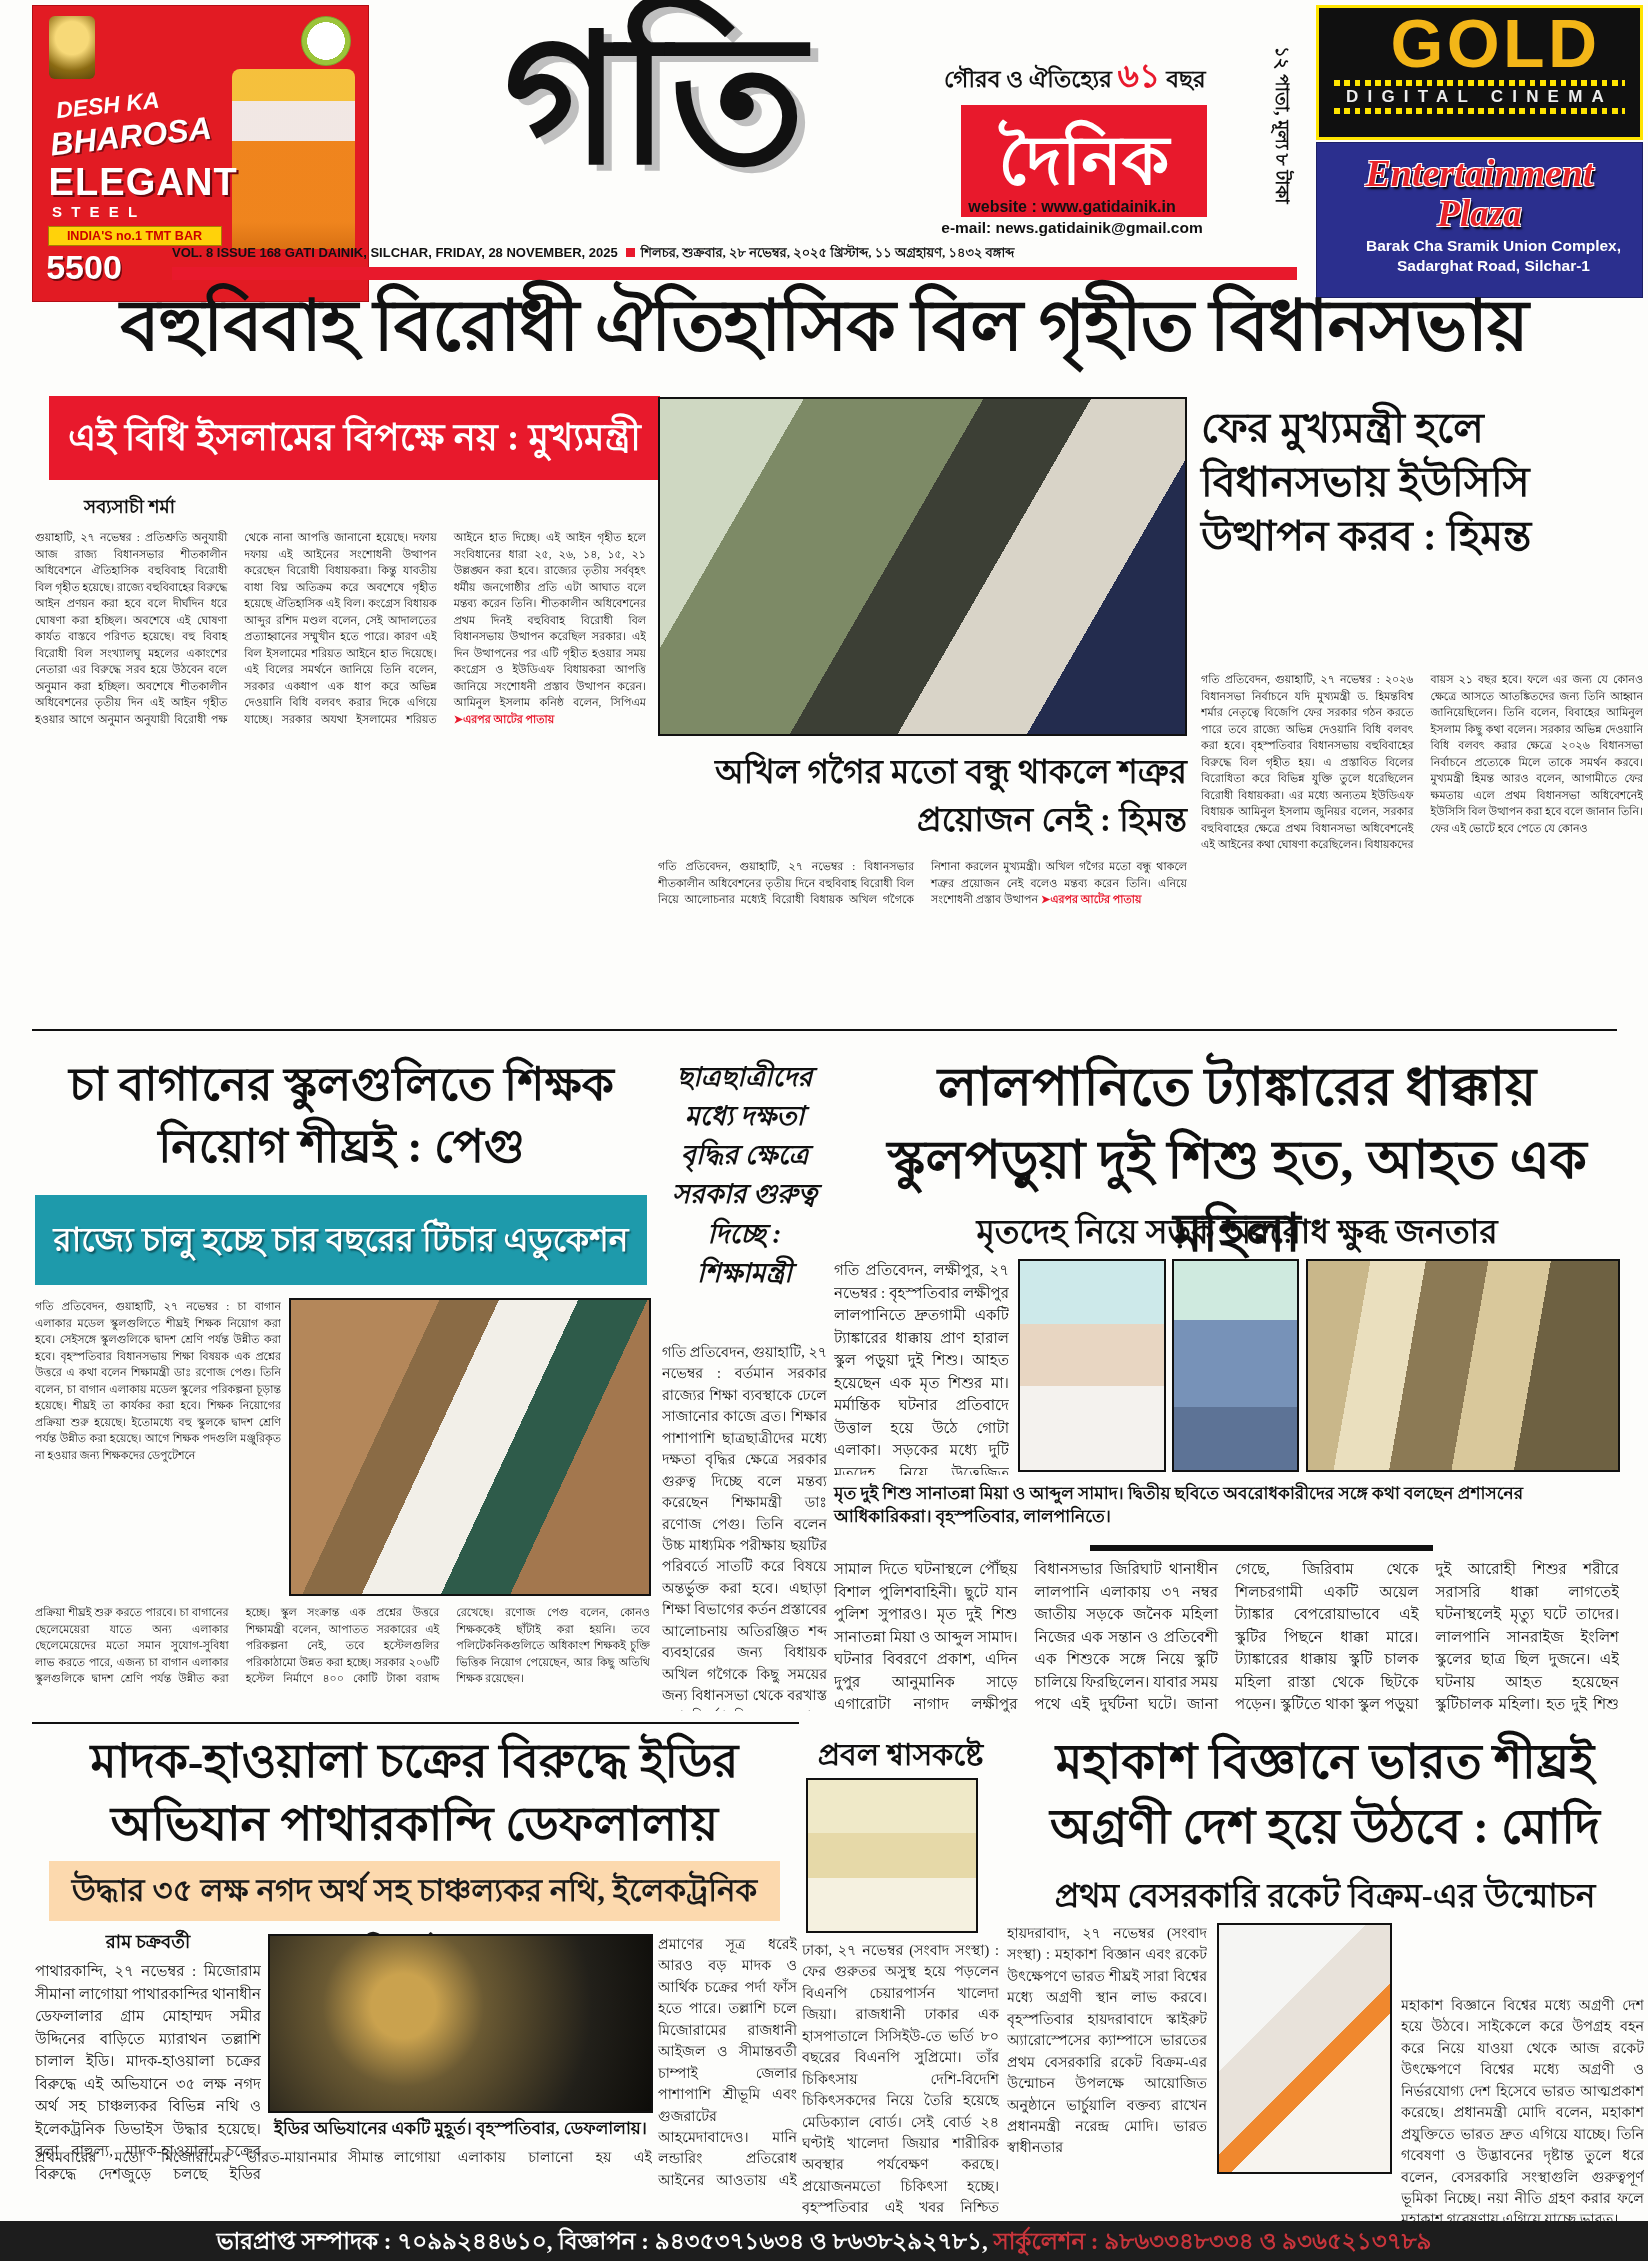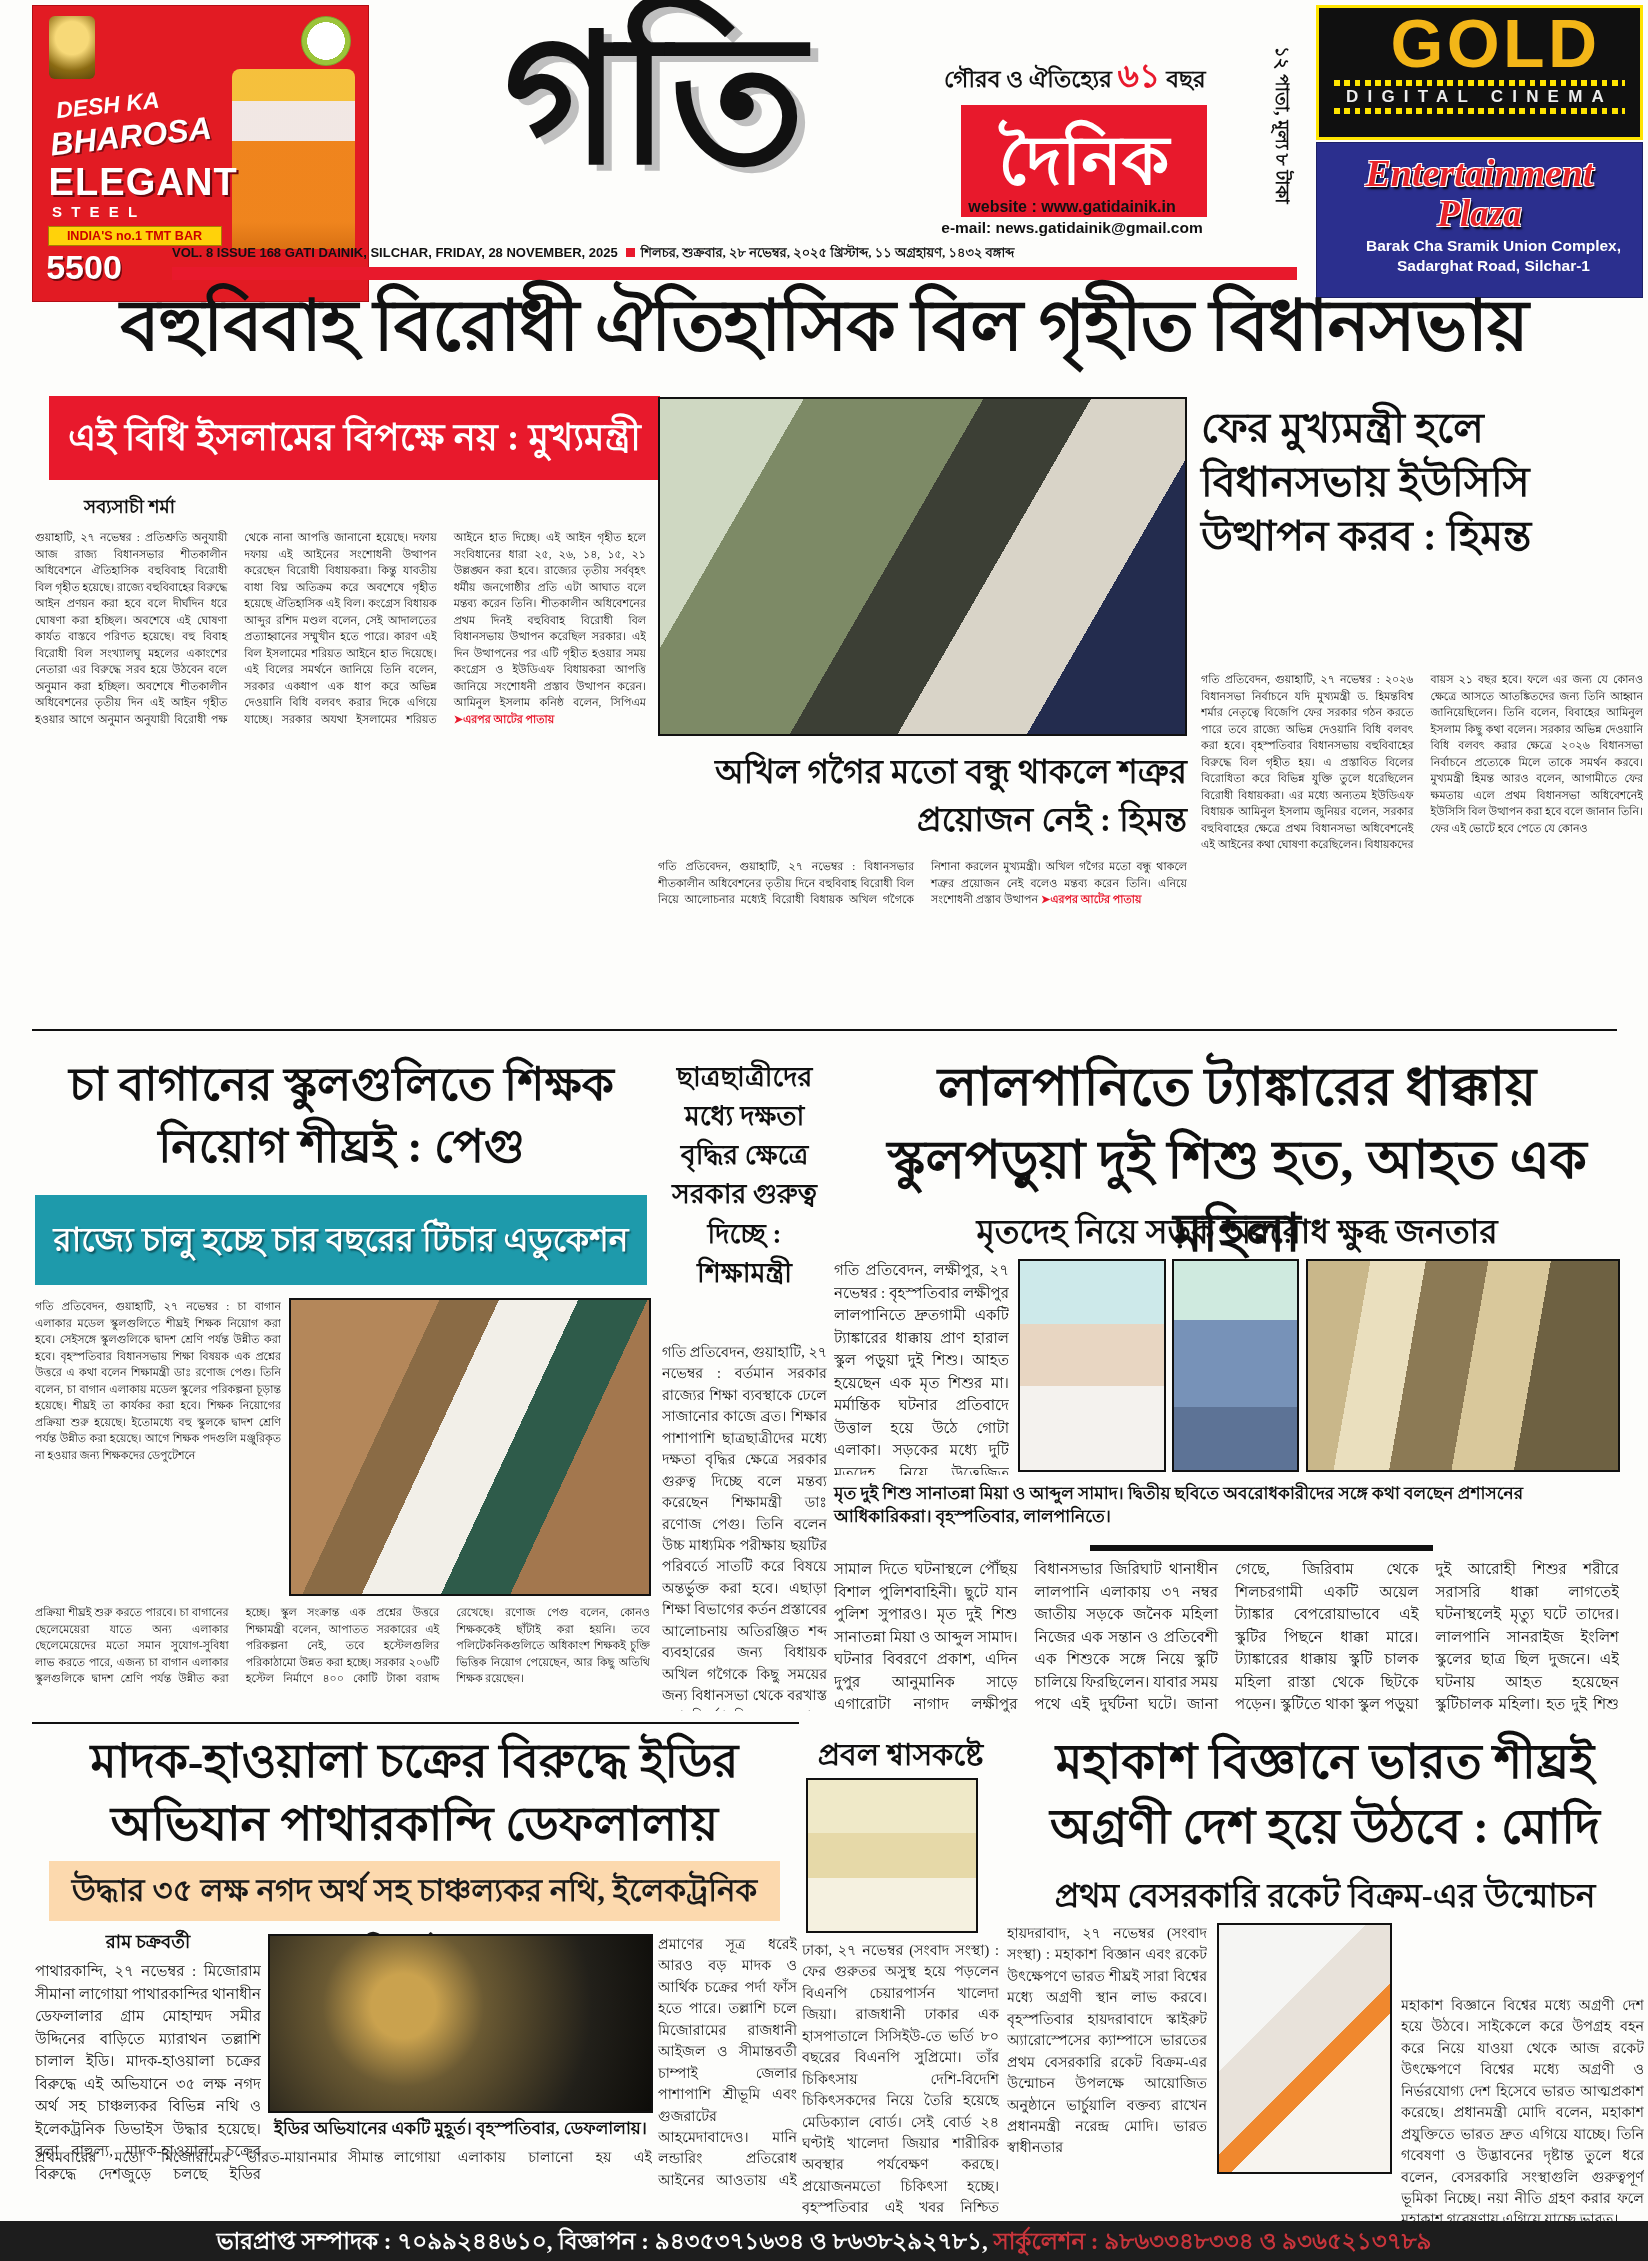--- a/index.html
+++ b/index.html
@@ -85,21 +85,21 @@
 
   
   .d-h{left:34px;top:1054px;width:615px;font-size:46px;text-align:center;line-height:1.35;}
   .d-teal{left:35px;top:1195px;width:612px;height:90px;background:#1e9aab;color:#fff;font-size:33px;font-weight:900;text-align:center;line-height:90px;text-shadow:1.7px 1.7px 1.7px #0e5560;}
   .d-colL{left:35px;top:1298px;width:246px;height:298px;}
   .d-photo{left:289px;top:1298px;width:362px;height:298px;background:
       linear-gradient(115deg,#b4875a 0 30%,#8a6b45 30% 42%,#f2efe8 42% 58%,#2e5b4a 58% 72%,#a3774e 72% 100%);}
   .d-tail{left:35px;top:1604px;width:615px;height:106px;}
 
   
-  .e-h{left:662px;top:1058px;width:165px;font-size:27px;text-align:center;line-height:1.45;}
+  .e-h{left:662px;top:1058px;width:165px;font-size:27px;text-align:center;line-height:1.45;font-style:italic;}
   .e-body{left:662px;top:1342px;width:165px;height:369px;font-size:14.3px;}
 
   
   .f-h{left:833px;top:1051px;width:808px;font-size:53px;text-align:center;line-height:1.38;}
   .f-sub{left:833px;top:1206px;width:808px;font-size:33px;font-weight:900;text-align:center;}
   .f-colL{left:834px;top:1259px;width:175px;height:216px;font-size:15px;}
   .f-p1{left:1018px;top:1259px;width:148px;height:213px;background:linear-gradient(180deg,#cde9ea 0 30%,#e8d6c2 30% 60%,#f4f2ee 60% 100%);}
   .f-p2{left:1172px;top:1259px;width:127px;height:213px;background:linear-gradient(180deg,#cfeadf 0 28%,#7792b8 28% 70%,#5d7396 70% 100%);}
   .f-p3{left:1306px;top:1259px;width:314px;height:213px;background:
       linear-gradient(100deg,#c9b78a 0 18%,#eadfbe 18% 34%,#8c7a55 34% 52%,#d9c89b 52% 70%,#6e6142 70% 100%);}

